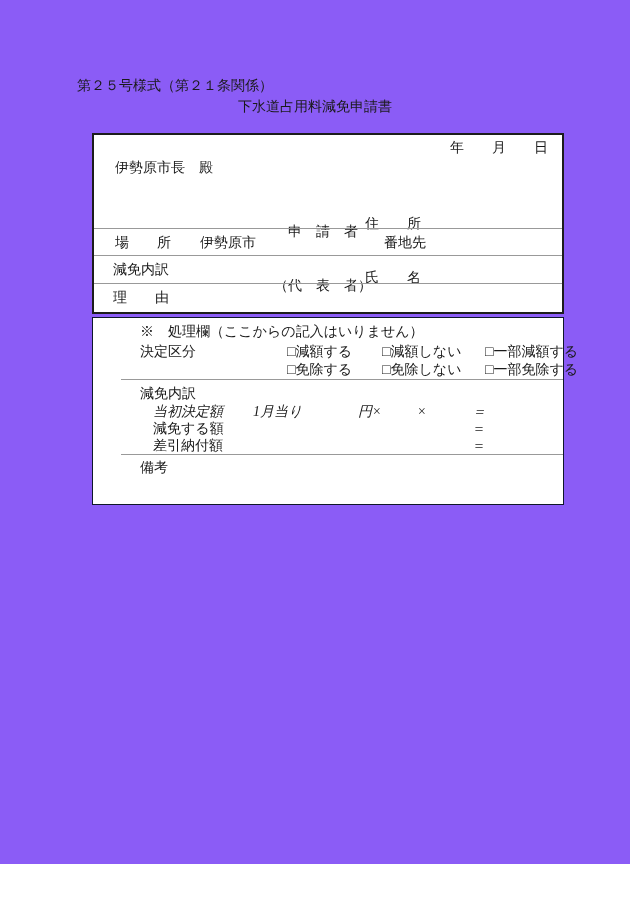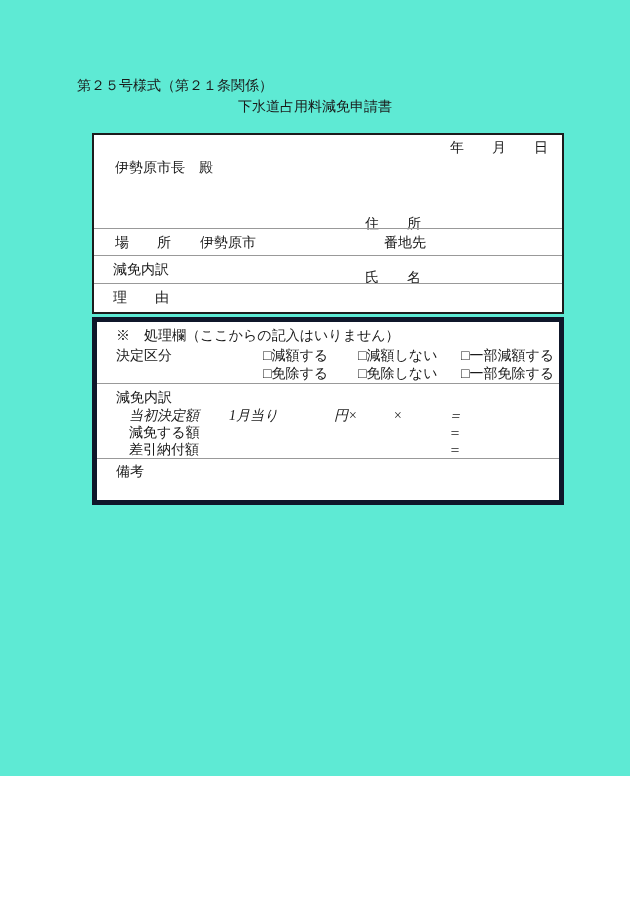--- a/index.html
+++ b/index.html
@@ -1,31 +1,31 @@
 <!DOCTYPE html>
 <html><head>
 <meta charset="utf-8">
 <style>
   html, body { margin: 0; padding: 0; background: #ffffff; }
   .page {
     position: relative;
     width: 630px;
-    height: 776px;
-    background: #5eead4;
+    height: 864px;
+    background: #8b5cf6;
     font-family: "Liberation Serif", "DejaVu Serif", serif;
     font-size: 14px;
     color: #1a1a1a;
     overflow: hidden;
   }
   .form-no { position: absolute; left: 77px; top: 78px; line-height: 16px; }
   .doc-title { position: absolute; left: 0; top: 99px; width: 100%; text-align: center; line-height: 16px; }
 
   .box { position: absolute; left: 80px; box-sizing: border-box; background: #ffffff; margin-left: 12px; }
   .box.upper { top: 133px; width: 472px; height: 181px; border: 2px solid #1c1c1c; }
-  .box.lower { top: 317px; width: 472px; height: 188px; border: 5px solid #0f172a; }
+  .box.lower { top: 317px; width: 472px; height: 188px; border: 1px solid #0f172a; padding-left: 28px; }
 
   .row { position: relative; box-sizing: border-box; }
   .row + .row { border-top: 1px solid #999999; }
 
   .r-head   { height: 93px; }
   .r-place  { height: 27px; }
   .r-object { height: 28px; }
   .r-reason { height: 28px; }
 
   .r-proc      { height: 61px; }
@@ -74,20 +74,24 @@
 <div class="page">
 
   <div class="form-no">第２５号様式（第２１条関係）</div>
   <div class="doc-title">下水道占用料減免申請書</div>
 
   <div class="box upper">
 
     <div class="row r-head">
       <div class="date-line">年　　月　　日</div>
       <div class="abs addressee">伊勢原市長　殿</div>
+      <div class="applicant-label">
+        <div>申　請　者</div>
+        <div>（代　表　者）</div>
+      </div>
       <div class="applicant-fields">
         <div>住　　所</div>
         <div>氏　　名</div>
         <div>電話番号</div>
       </div>
     </div>
 
     <div class="row r-place">
       <span class="abs place-label">場　　所</span>
       <span class="abs place-city">伊勢原市</span>

